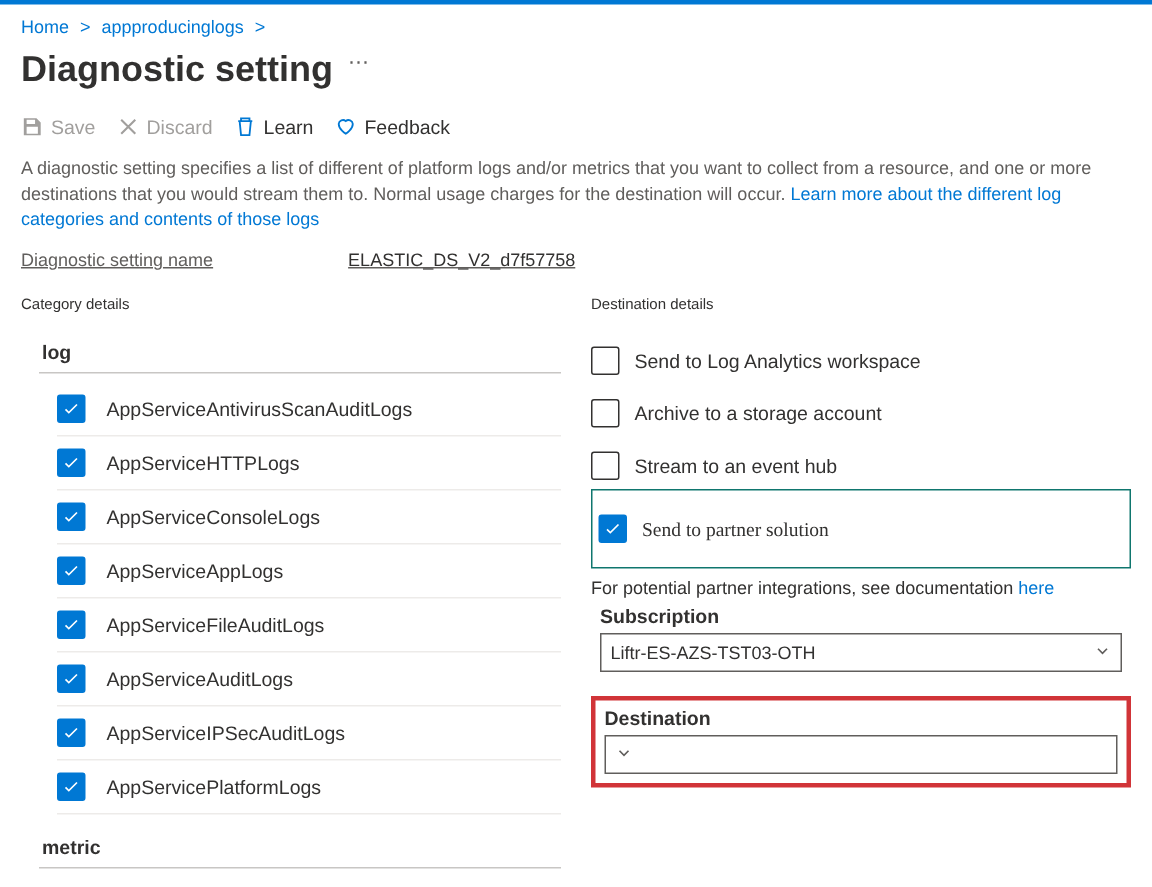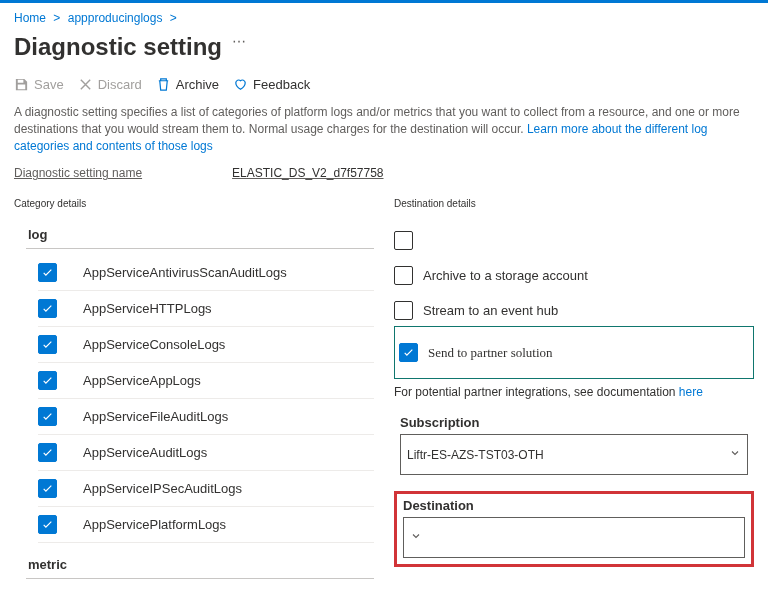--- a/index.html
+++ b/index.html
@@ -50,45 +50,45 @@
   .columns { display: flex; gap: 20px; }
   .col { flex: 1; min-width: 0; }
   .col h3 { font-size: 10px; font-weight: 400; color: #323130; margin-bottom: 14px; }
   .sub-head {
     font-size: 13px; font-weight: 600; color: #323130;
     border-bottom: 1px solid #c8c6c4;
     padding: 4px 0 6px 2px;
     margin: 0 0 6px 12px;
   }
   .cat-row {
-    display: flex; align-items: center; gap: 26px;
+    display: flex; align-items: center; gap: 14px;
     padding: 8px 0 8px 0;
     border-bottom: 1px solid #edebe9;
     margin-left: 24px;
   }
   .cat-row:last-child { border-bottom: none; }
   .dest-row {
     display: flex; align-items: center; gap: 10px;
     padding: 8px 0;
   }
   .cb {
     width: 19px; height: 19px; border: 1px solid #323130;
     border-radius: 2px; display: inline-flex; align-items: center;
     justify-content: center; flex-shrink: 0; cursor: pointer;
   }
   .cb.checked { background: #0078d4; border-color: #0078d4; }
   .cb.checked svg { display: block; }
   .cb svg { display: none; width: 13px; height: 13px; }
   .label { font-size: 13px; color: #323130; }
   .hl { border: 1px solid #0f766e; padding: 8px 0; margin: -2px 0; font-family: Liberation Serif, serif; }
-  .partner-note { font-size: 12px; color: #323130; margin: 8px 0 12px 0; }
+  .partner-note { font-size: 12px; color: #323130; margin: 8px 0 0 0; }
   .partner-note a { color: #0078d4; text-decoration: none; }
   .field-label { font-size: 13px; color: #323130; margin-bottom: 4px; font-weight: bold; }
   .select {
-    border: 1px solid #605e5c; height: 41px;
+    border: 1px solid #605e5c; height: 26px;
     display: flex; align-items: center; justify-content: space-between;
     padding: 0 6px; font-size: 12px; background: #fff; cursor: pointer;
     overflow: hidden;
   }
   .select .chev svg { width: 12px; height: 12px; }
   .dest-block { padding: 4px 6px 6px 6px; }
   .hl-block { border: 3px solid #d13438; padding: 4px 6px 6px 6px; margin-top: 10px;}
 </style>
 </head>
 <body>
@@ -117,34 +117,34 @@
   <span class="tool disabled">
     <svg viewBox="0 0 16 16">
         <path stroke="currentColor" stroke-width="1.5" d="M3 3l10 10M13 3L3 13"></path>
       </svg>
     <span>Discard</span>
   </span>
   <span class="tool" style="color:#0078d4">
     <svg viewBox="0 0 16 16">
         <path fill="none" stroke="currentColor" stroke-width="1.3" d="M3 4h10M5 4V2h6v2M4 4l1 10h6l1-10"></path>
       </svg>
-    <span style="color:#323130">Archive</span>
+    <span style="color:#323130">Learn</span>
   </span>
   <span class="tool" style="color:#0078d4">
     <svg viewBox="0 0 16 16">
         <path fill="none" stroke="currentColor" stroke-width="1.3" d="M8 13s-5-3-5-7a3 3 0 015-2 3 3 0 015 2c0 4-5 7-5 7z"></path>
       </svg>
     <span style="color:#323130">Feedback</span>
   </span>
 </div>
 
 <div class="body-pad">
 
   <p class="desc">
-    <span>A diagnostic setting specifies a list of categories of platform logs and/or metrics that you want to collect from a resource, and one or more destinations that you would stream them to. Normal usage charges for the destination will occur. </span><a href="#">Learn more about the different log categories and contents of those logs</a>
+    <span>A diagnostic setting specifies a list of different of platform logs and/or metrics that you want to collect from a resource, and one or more destinations that you would stream them to. Normal usage charges for the destination will occur. </span><a href="#">Learn more about the different log categories and contents of those logs</a>
   </p>
 
   <div class="name-row">
     <span>Diagnostic setting name</span>
     <span class="value">ELASTIC_DS_V2_d7f57758</span>
   </div>
 
   <div class="columns">
 
     <div class="col">
@@ -218,20 +218,21 @@
 
       <div class="sub-head" style="margin-top:10px">metric</div>
       <div class="cat-row" style="border-bottom:none"></div>
     </div>
 
     <div class="col">
       <h3>Destination details</h3>
 
       <div class="dest-row">
           <span class="cb"></span>
+          <span class="label">Send to Log Analytics workspace</span>
         </div>
       <div class="dest-row">
           <span class="cb"></span>
           <span class="label">Archive to a storage account</span>
         </div>
       <div class="dest-row">
           <span class="cb"></span>
           <span class="label">Stream to an event hub</span>
         </div>
 

